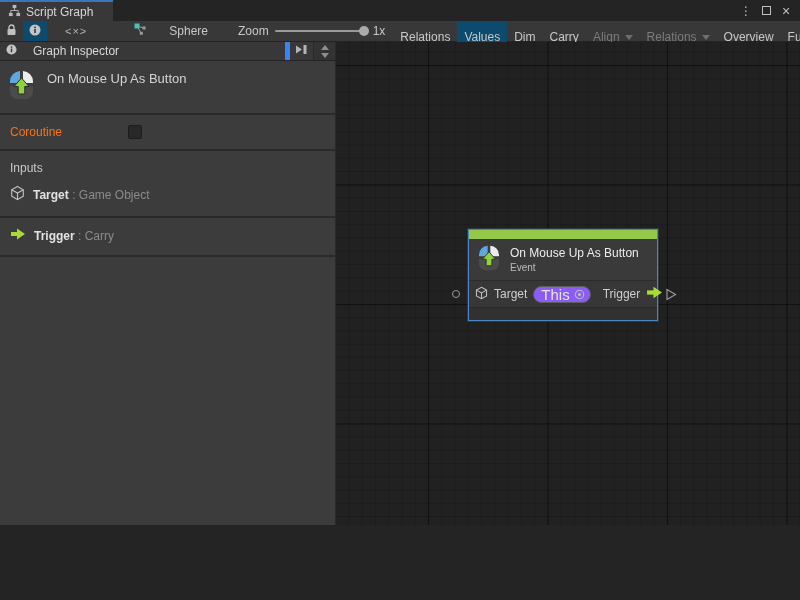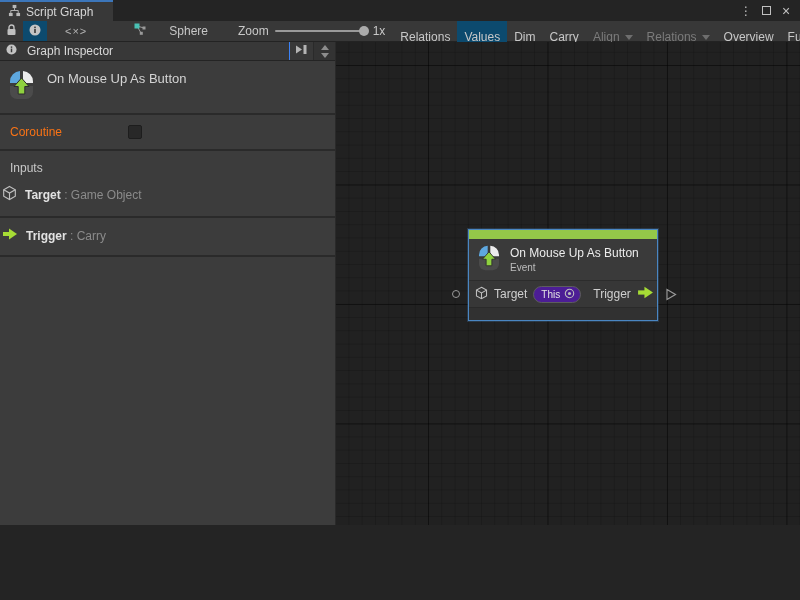--- a/index.html
+++ b/index.html
@@ -42,37 +42,37 @@
   .zoom-track { width:92px; height:2px; background:#9a9a9a; border-radius:1px; position:relative; }
   .zoom-handle { position:absolute; right:-2px; top:-4px; width:10px; height:10px; border-radius:50%; background:#ababab; }
   .zoom-value { color:#c8c8c8; }
 
   
   .main { flex:1; display:flex; min-height:0; }
 
   
   .inspector { width:336px; flex:0 0 auto; background:#3c3c3c; display:flex; flex-direction:column; border-right:1px solid #2a2a2a; }
   .insp-header { height:19px; background:#383838; border-bottom:1px solid #242424; display:flex; align-items:center; flex:0 0 auto; }
-  .insp-header-left { flex:1; display:flex; align-items:center; gap:10px; padding:0 6px; height:100%; border-right:1px solid #3b82f6; }
+  .insp-header-left { flex:1; display:flex; align-items:center; gap:16px; padding:0 6px; height:100%; border-right:5px solid #3b82f6; }
   .insp-title { color:#d8d8d8; font-size:12px; }
   .dock-btn { display:flex; align-items:center; padding:0 5px; height:100%; border-right:1px solid #2a2a2a; }
   .scrubber { width:21px; height:100%; background:#333333; display:flex; flex-direction:column; align-items:center; justify-content:center; gap:3px; }
   .tri-up { width:0; height:0; border-left:4px solid transparent; border-right:4px solid transparent; border-bottom:5px solid #8d8d8d; }
   .tri-dn { width:0; height:0; border-left:4px solid transparent; border-right:4px solid transparent; border-top:5px solid #8d8d8d; }
 
   .unit-block { display:flex; align-items:flex-start; gap:12px; padding:8px 8px 10px 8px; border-bottom:2px solid #2a2a2a; min-height:47px; }
   .unit-title { color:#d4d4d4; font-size:13px; padding-top:2px; }
 
   .row-coroutine { display:flex; align-items:center; height:36px; padding:0 10px; border-bottom:2px solid #2a2a2a; }
   .row-coroutine .lbl { width:118px; color:#f97316; }
   .checkbox { width:14px; height:14px; background:#282828; border:1px solid #1d1d1d; border-radius:2px; }
 
   .section { border-bottom:2px solid #2a2a2a; padding:8px 0 10px 0; }
   .section-header { padding:2px 10px 8px 10px; color:#c8c8c8; font-size:12px; }
-  .port-row { display:flex; align-items:center; gap:8px; padding:2px 2px; }
+  .port-row { display:flex; align-items:center; gap:8px; padding:2px 10px; }
   .port-name { color:#e2e2e2; font-weight:bold; }
   .port-type { color:#8b8b8b; }
   .insp-rest { flex:1; }
 
   
   .canvas {
     flex:1; position:relative; overflow:hidden;
     background-color:#212121;
     background-image:
       linear-gradient(to right, rgba(0,0,0,0.40) 1px, transparent 1px),
@@ -91,21 +91,21 @@
   }
   .node-accent { height:9px; background:#94c849; }
   .node-header { display:flex; align-items:center; gap:9px; padding:5px 8px 6px 8px; background:#3a3a3a; }
   .node-title { color:#ececec; font-size:12px; white-space:nowrap; }
   .node-subtitle { color:#bdbdbd; font-size:10px; margin-top:2px; }
   .node-body { display:flex; align-items:center; gap:6px; height:27px; background:#373737; border-top:1px solid #2c2c2c; padding:0 6px; }
   .node-footer { height:13px; background:#313131; border-top:1px solid #2a2a2a; }
   .port-label { color:#cfcfcf; font-size:12px; }
   .pill {
     display:flex; align-items:center; gap:4px; height:17px; padding:0 5px 0 7px;
-    background:#4c1d95; border:1px solid #5d5d5d; border-radius:9px; color:#e4e4e4; font-size:10px;
+    background:#8b5cf6; border:1px solid #5d5d5d; border-radius:9px; color:#e4e4e4; font-size:15px;
   }
   .spacer-mid { flex:1; }
 
   .port-circle {
     position:absolute; left:116px; top:248px; width:8px; height:8px;
     border:1px solid #9a9a9a; border-radius:50%; background:transparent;
   }
   .port-triangle { position:absolute; left:329px; top:246px; }
 
   .bottom-strip { position:absolute; left:0; bottom:0; width:800px; height:7px; background:#242424; }

